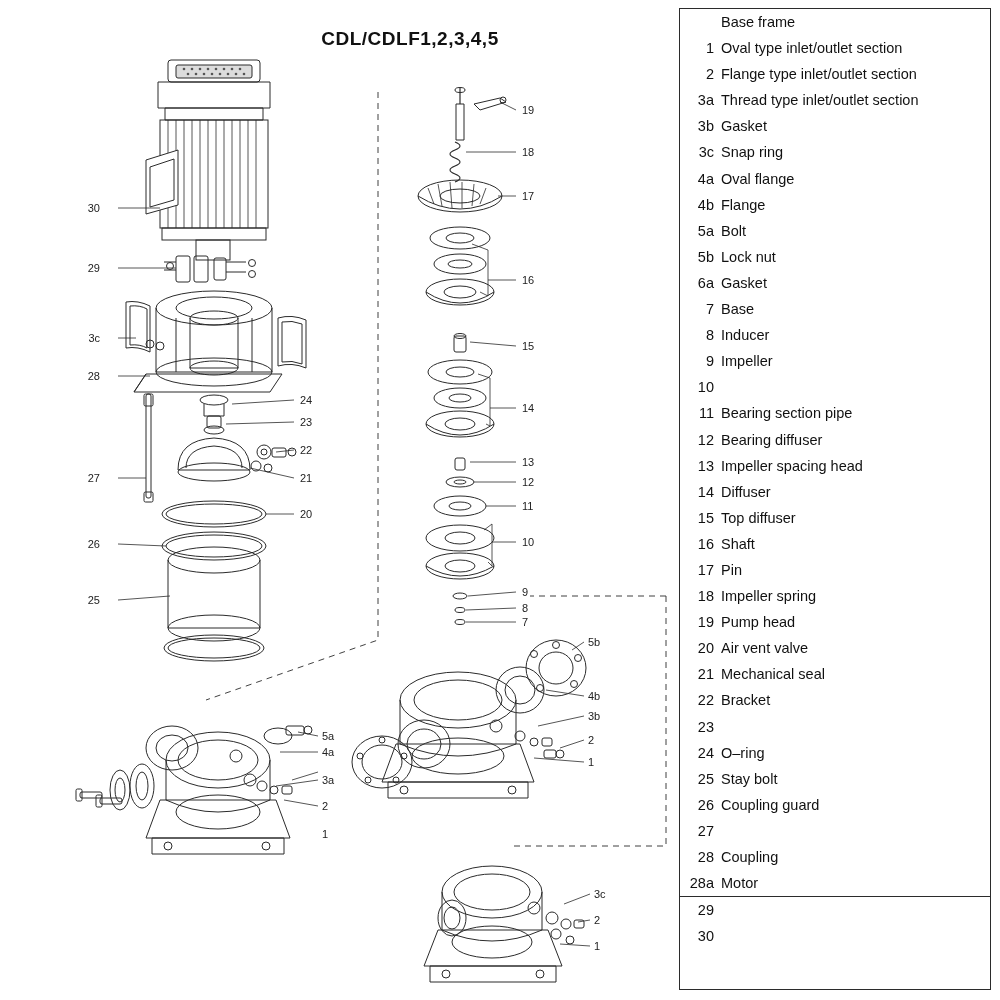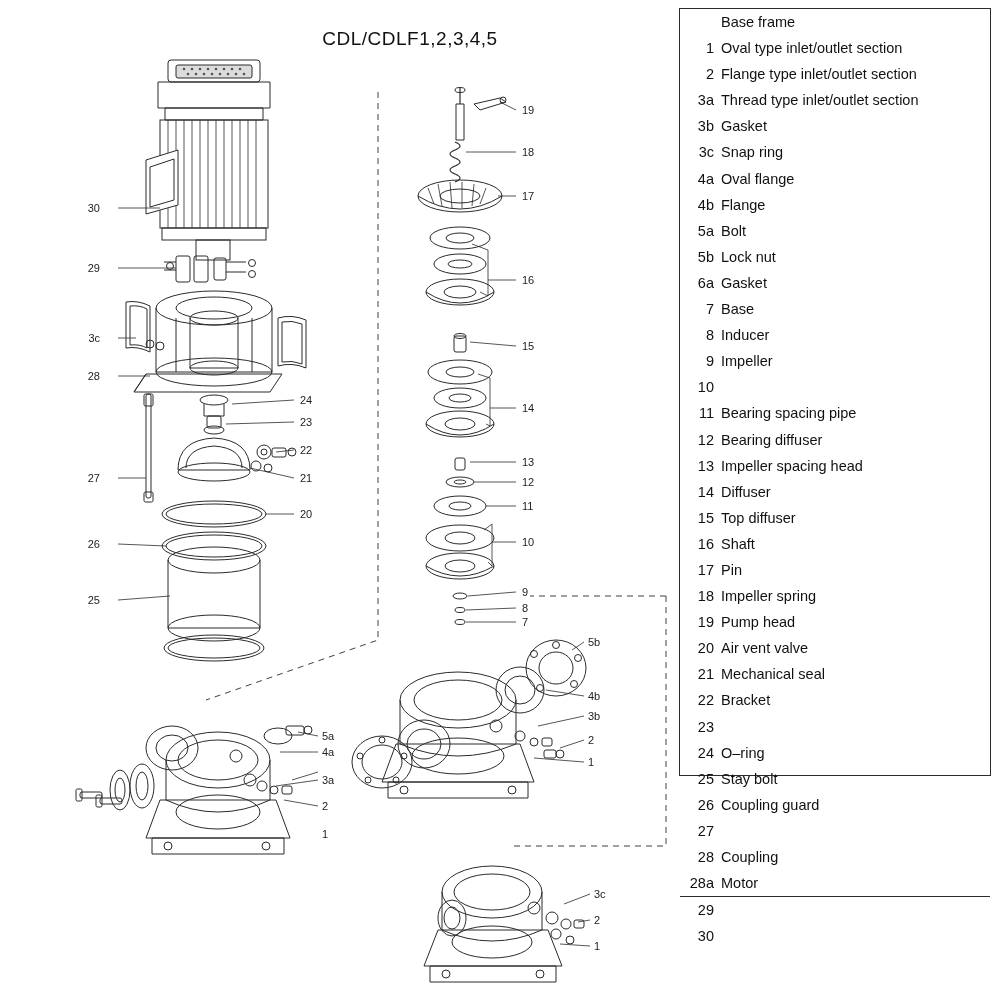--- a/index.html
+++ b/index.html
@@ -22,32 +22,32 @@
   }
 
   
   #title {
     position: absolute;
     left: 250px;
     top: 28px;
     width: 320px;
     text-align: center;
     font-size: 19px;
-    font-weight: normal;
+    font-weight: bold;
     letter-spacing: .5px;
     color: #111;
   }
 
   
   #legend {
     position: absolute;
     left: 679px;
     top: 8px;
     width: 312px;
-    height: 768px;
+    height: 982px;
     border: 1.5px solid #2b2b2b;
     box-sizing: border-box;
     background: #fff;
   }
   .legend-row {
     display: flex;
     align-items: baseline;
     height: 26.1px;
     font-size: 14.5px;
     line-height: 26.1px;
@@ -538,21 +538,21 @@
         </div>
         <div class="legend-row">
           <span class="legend-num">9</span>
           <span class="legend-label">Impeller</span>
         </div>
         <div class="legend-row">
           <span class="legend-num">10</span>
         </div>
         <div class="legend-row">
           <span class="legend-num">11</span>
-          <span class="legend-label">Bearing spacing pipe</span>
+          <span class="legend-label">Bearing section pipe</span>
         </div>
         <div class="legend-row">
           <span class="legend-num">12</span>
           <span class="legend-label">Bearing diffuser</span>
         </div>
         <div class="legend-row">
           <span class="legend-num">13</span>
           <span class="legend-label">Impeller spacing head</span>
         </div>
         <div class="legend-row">

